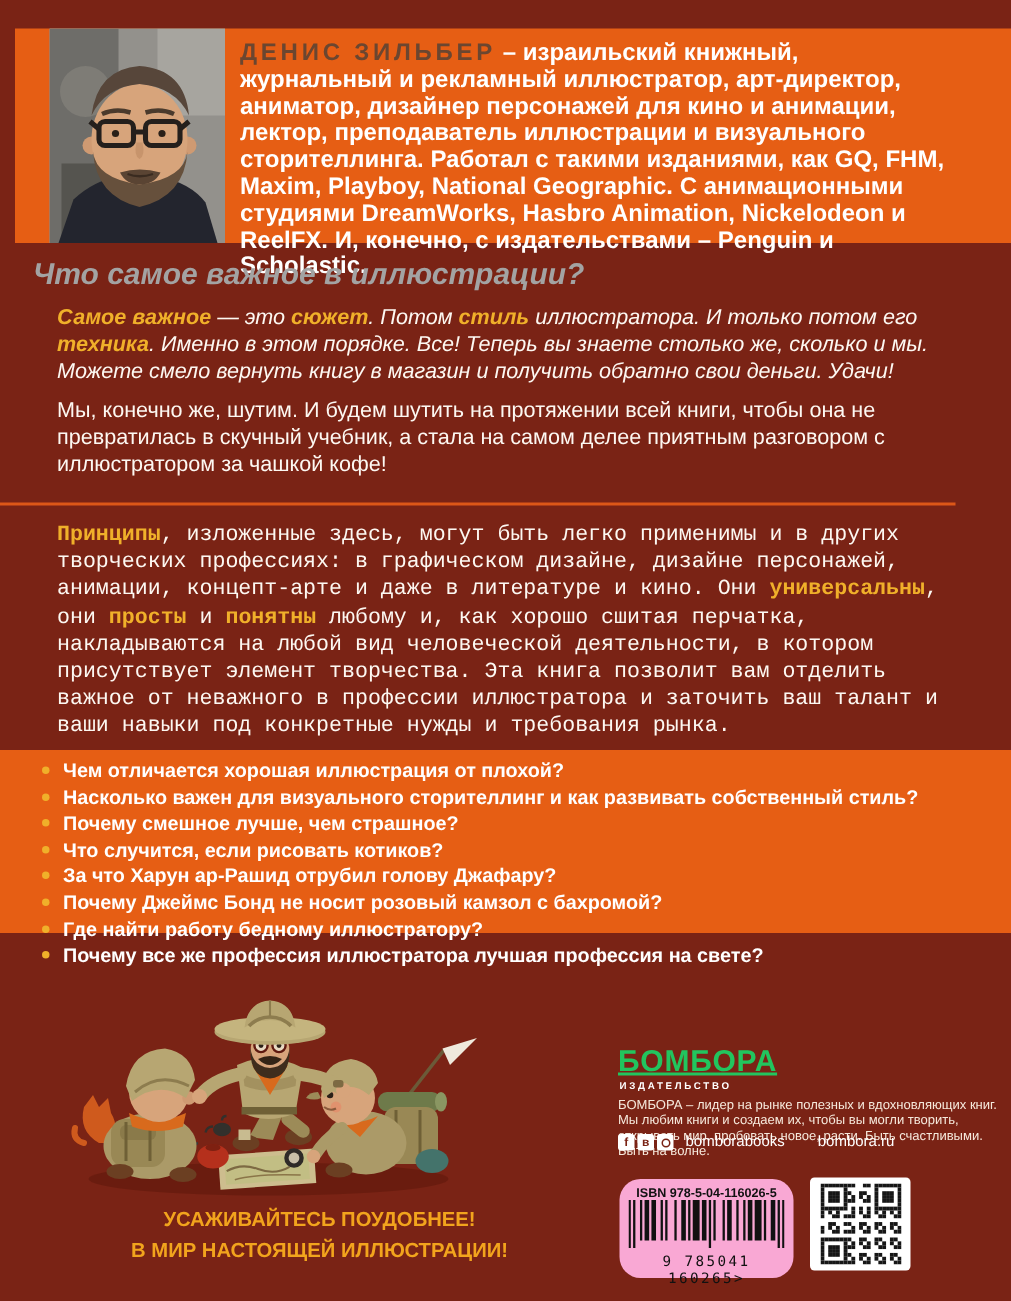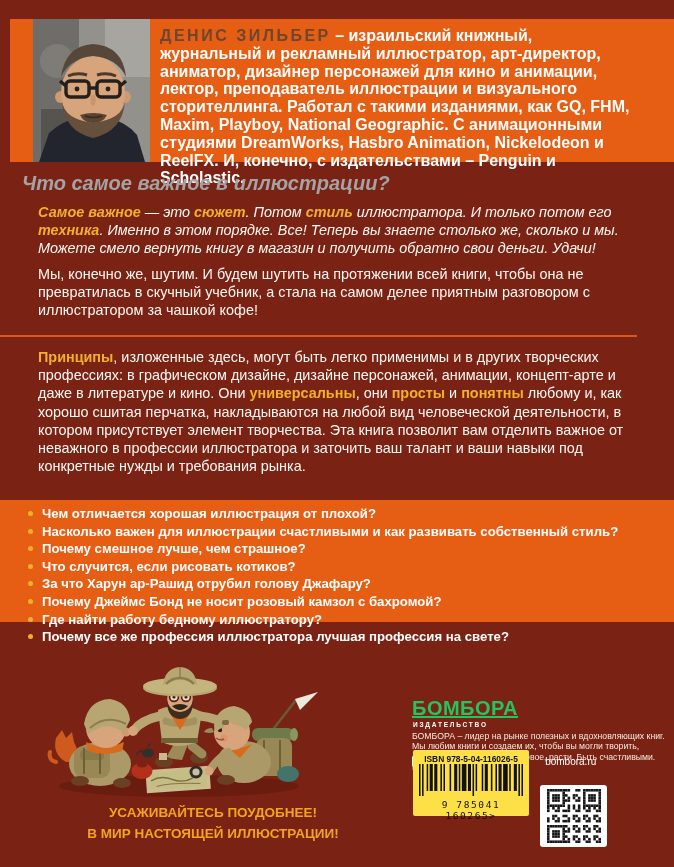--- a/index.html
+++ b/index.html
@@ -23,21 +23,21 @@
   
   .heading{
     left:22px;top:172px;width:600px;
     color:#a3a3a3;font-size:20px;font-weight:bold;font-style:italic;
   }
   .para{width:602px;color:#fdf8f2;font-size:14.4px;line-height:17.9px;}
   .para1{left:38px;top:204px;font-style:italic;}
   .para1 .hl{color:#f0b02a;font-weight:bold;}
   .para2{left:38px;top:266px;}
   .divider{left:0;top:335px;width:637px;height:2px;background:#dd5718;}
-  .para3{left:38px;top:348px;line-height:18.2px;}
+  .para3{left:38px;top:348px;line-height:18.2px;font-family:Liberation Mono, monospace;}
   .para3 .hl{color:#f0b02a;font-weight:bold;}
 
   
   .questions-box{left:0;top:500px;width:674px;height:122px;background:#e65e14;}
   .q-list{position:absolute;left:28px;top:6px;width:630px;}
   .q-row{display:flex;align-items:baseline;height:17.6px;}
   .q-dot{
     width:5px;height:5px;border-radius:50%;background:#f0b02a;
     flex:0 0 5px;margin-right:9px;transform:translateY(-2px);
   }
@@ -60,21 +60,21 @@
   }
   .soc-icon.insta{position:relative;}
   .soc-icon.insta::after{
     content:"";position:absolute;left:2.5px;top:2.5px;width:4px;height:4px;
     border:1.2px solid #7a2315;border-radius:50%;
   }
   .soc-handle{color:#ffffff;font-size:10px;margin-left:6px;}
   .soc-site{color:#ffffff;font-size:10px;margin-left:22px;}
 
   .barcode-box{
-    left:413px;top:750px;width:116px;height:66px;background:#fde047;border-radius:2px;
+    left:413px;top:786px;width:116px;height:66px;background:#f9a8d4;border-radius:14px;
     text-align:center;
   }
   .isbn-label{color:#111111;font-size:8.4px;font-weight:bold;margin-top:4px;}
   .barcode-digits{
     color:#111111;font-size:9.5px;letter-spacing:1.6px;margin-top:-1px;
     font-family:"DejaVu Sans Mono", monospace;
   }
   .qr-box{
     left:540px;top:785px;width:67px;height:62px;background:#ffffff;border-radius:3px;
     display:flex;align-items:center;justify-content:center;
@@ -134,21 +134,21 @@
 <div class="abs para para3"><span class="hl">Принципы</span><span>, изложенные здесь, могут быть легко применимы и в других творческих профессиях: в графическом дизайне, дизайне персонажей, анимации, концепт-арте и даже в литературе и кино. Они </span><span class="hl">универсальны</span><span>, они </span><span class="hl">просты</span><span> и </span><span class="hl">понятны</span><span> любому и, как хорошо сшитая перчатка, накладываются на любой вид человеческой деятельности, в котором присутствует элемент творчества. Эта книга позволит вам отделить важное от неважного в профессии иллюстратора и заточить ваш талант и ваши навыки под конкретные нужды и требования рынка.</span></div>
 
 <div class="abs questions-box">
   <div class="q-list">
       <div class="q-row">
         <span class="q-dot"></span>
         <span class="q-text">Чем отличается хорошая иллюстрация от плохой?</span>
       </div>
       <div class="q-row">
         <span class="q-dot"></span>
-        <span class="q-text">Насколько важен для иллюстрации счастливыми и как развивать собственный стиль?</span>
+        <span class="q-text">Насколько важен для визуального сторителлинг и как развивать собственный стиль?</span>
       </div>
       <div class="q-row">
         <span class="q-dot"></span>
         <span class="q-text">Почему смешное лучше, чем страшное?</span>
       </div>
       <div class="q-row">
         <span class="q-dot"></span>
         <span class="q-text">Что случится, если рисовать котиков?</span>
       </div>
       <div class="q-row">

